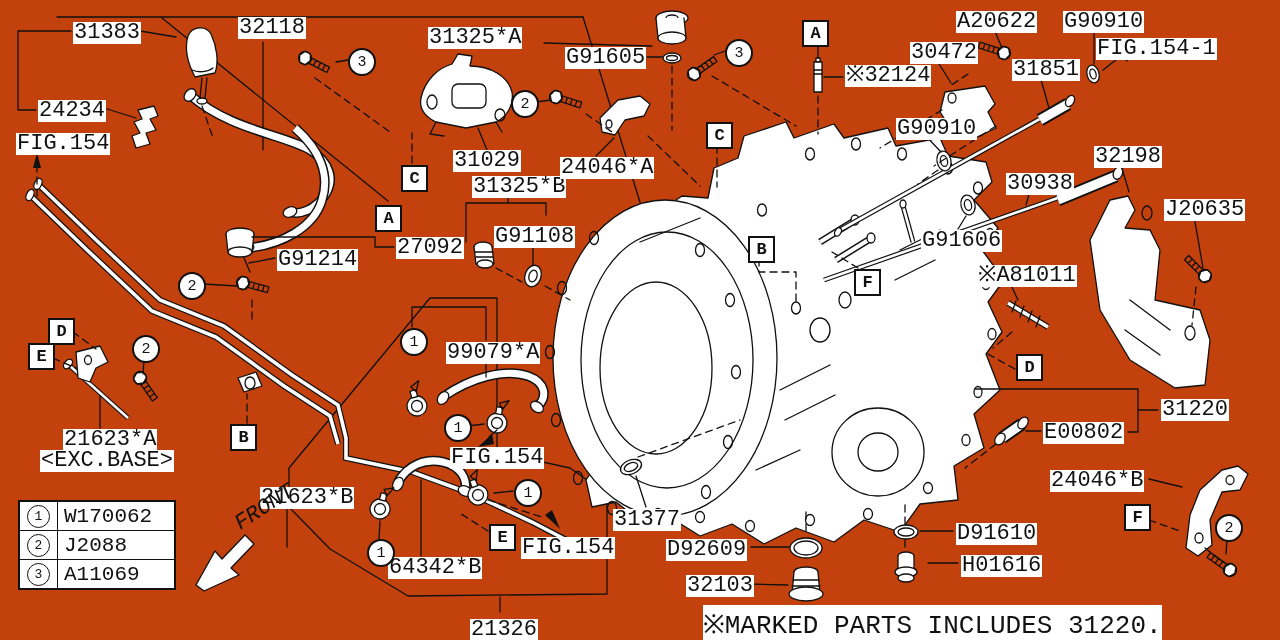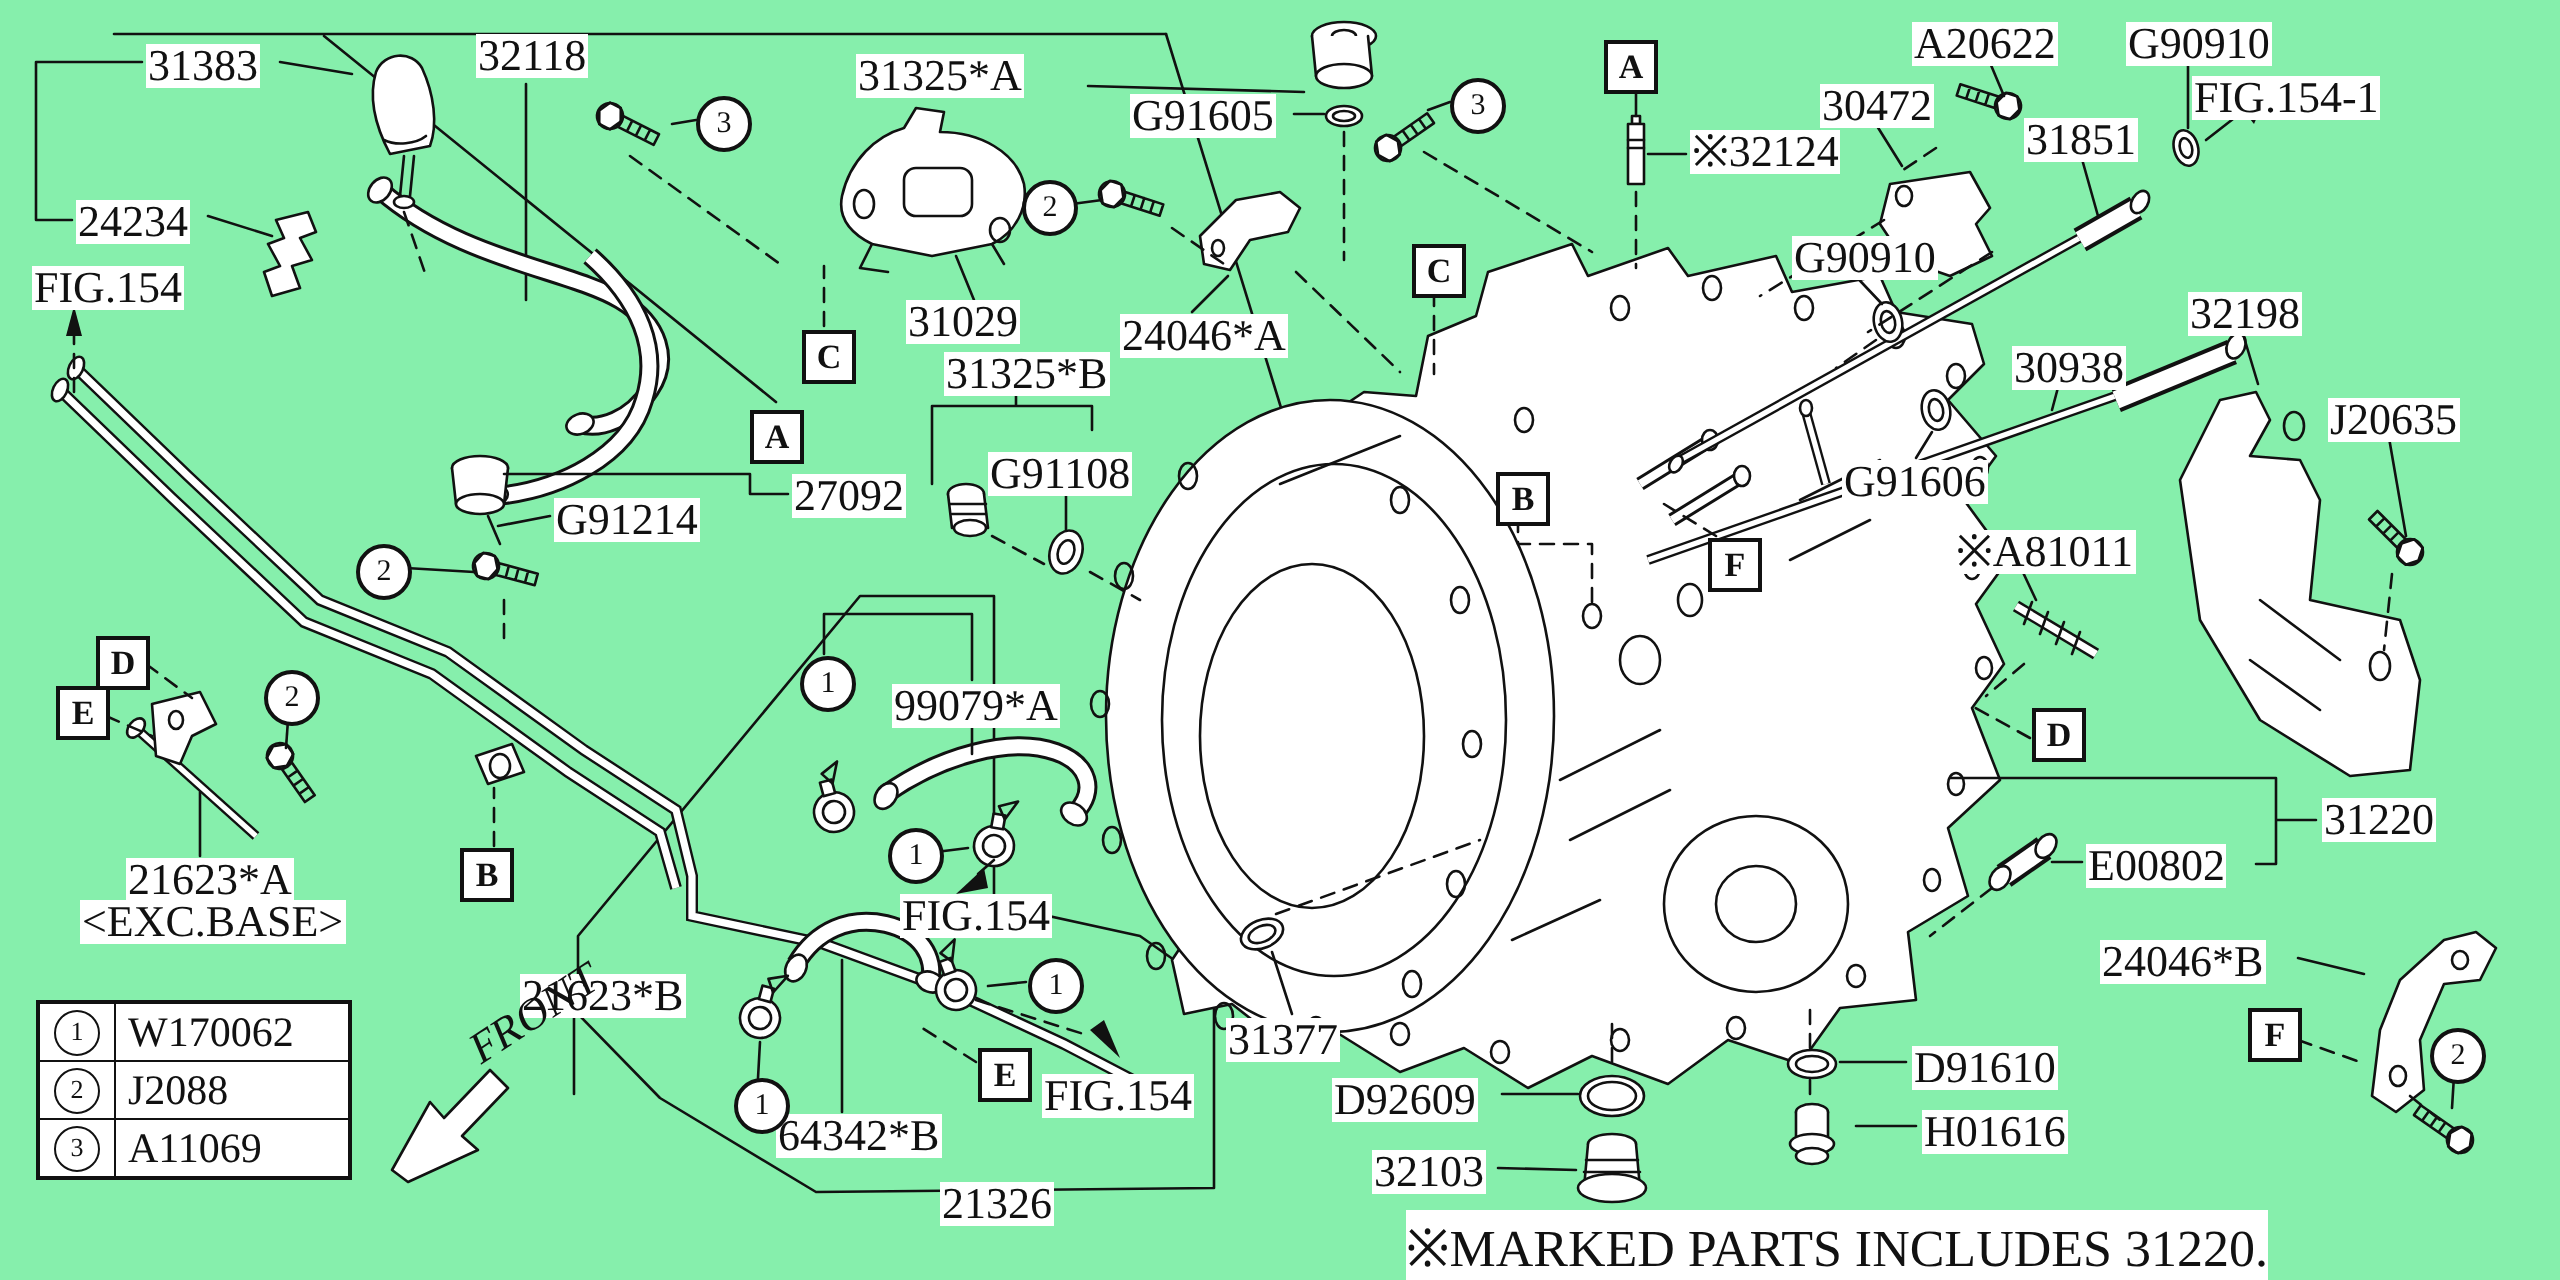--- a/index.html
+++ b/index.html
@@ -1,17 +1,17 @@
 <!DOCTYPE html>
 <html><head>
 <meta charset="utf-8">
 <style>
   html,body{margin:0;padding:0;background:#e8e8e8;}
-  .stage{position:relative;width:1280px;height:640px;background:#86efac;overflow:hidden;
-         font-family:Liberation Serif, serif;color:#111;}
+  .stage{position:relative;width:1280px;height:640px;background:#c2410c;overflow:hidden;
+         font-family:Liberation Mono, monospace;color:#111;}
   .stage svg{position:absolute;left:0;top:0;}
   .lbl{position:absolute;font-size:22px;line-height:1;white-space:nowrap;background:#fff;padding:0 1px;}
   .refbox{position:absolute;width:23px;height:23px;border:2px solid #111;background:#fff;
           display:flex;align-items:center;justify-content:center;font-size:17px;font-weight:bold;}
   .circ{position:absolute;width:24px;height:24px;border:2px solid #111;border-radius:50%;background:#fff;
         display:flex;align-items:center;justify-content:center;font-size:15px;}
   .legend{position:absolute;left:18px;top:500px;border:2px solid #111;background:#fff;}
   .legend .row{display:flex;border-top:1.5px solid #111;}
   .legend .row:first-child{border-top:none;}
   .legend .c1{width:37px;height:28px;border-right:1.5px solid #111;display:flex;align-items:center;justify-content:center;}
@@ -421,21 +421,21 @@
   <div class="lbl" style="left:977px;top:265px">※A81011</div>
   <div class="lbl" style="left:277px;top:249px">G91214</div>
   <div class="lbl" style="left:396px;top:237px">27092</div>
   <div class="lbl" style="left:63px;top:429px">21623*A</div>
   <div class="lbl" style="left:40px;top:450px">&lt;EXC.BASE&gt;</div>
   <div class="lbl" style="left:446px;top:342px">99079*A</div>
   <div class="lbl" style="left:450px;top:447px">FIG.154</div>
   <div class="lbl" style="left:260px;top:487px">21623*B</div>
   <div class="lbl" style="left:388px;top:557px">64342*B</div>
   <div class="lbl" style="left:521px;top:537px">FIG.154</div>
-  <div class="lbl" style="left:470px;top:591px">21326</div>
+  <div class="lbl" style="left:470px;top:619px">21326</div>
   <div class="lbl" style="left:613px;top:509px">31377</div>
   <div class="lbl" style="left:666px;top:539px">D92609</div>
   <div class="lbl" style="left:686px;top:575px">32103</div>
   <div class="lbl" style="left:956px;top:523px">D91610</div>
   <div class="lbl" style="left:961px;top:555px">H01616</div>
   <div class="lbl" style="left:1043px;top:422px">E00802</div>
   <div class="lbl" style="left:1161px;top:399px">31220</div>
   <div class="lbl" style="left:1050px;top:470px">24046*B</div>
 
   <div class="refbox" style="left:802px;top:20px">A</div>

